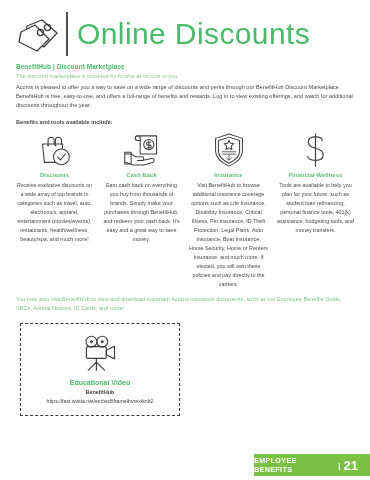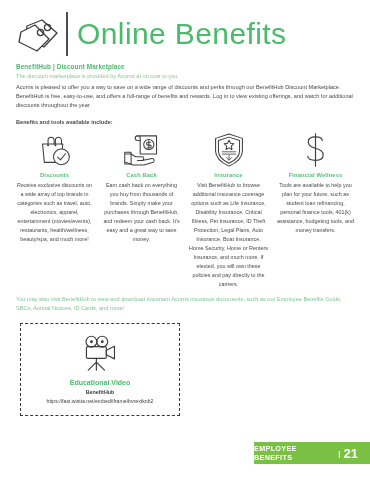--- a/index.html
+++ b/index.html
@@ -164,21 +164,21 @@
     text-align: center;
     line-height: 1.45;
     width: 115px;
     word-break: break-all;
   }
 
   
   .footer {
     position: absolute;
     left: 0;
-    bottom: 16px;
+    bottom: 4px;
     width: 370px;
     height: 22px;
     background: #ffffff;
     margin-top: 48px;
   }
   .footer-bar {
     position: absolute;
     right: 0;
     bottom: 0;
     width: 116px;
@@ -216,21 +216,21 @@
   <div class="header">
     <span class="tag-icon">
       <svg viewBox="0 0 46 40" width="46" height="40" fill="none" stroke="#3f3f3f" stroke-width="1.3" stroke-linejoin="round" stroke-linecap="round">
         <path d="M11 12 L26 6 L41 19 L28 33 L9 24 Z"></path>
         <circle cx="31.5" cy="13.5" r="3.1"></circle>
         <path d="M5 18 L19 11 L33 25 L21 37 L3 28 Z" fill="#ffffff"></path>
         <circle cx="24.5" cy="18.5" r="3.1"></circle>
       </svg>
     </span>
     <span class="header-divider"></span>
-    <span class="page-title">Online Benefits</span>
+    <span class="page-title">Online Discounts</span>
   </div>
 
   <div class="intro">
     <h2>BenefitHub | Discount Marketplace</h2>
     <p class="sub">The discount marketplace is provided by Acorns at no cost to you.</p>
     <p class="body">Acorns is pleased to offer you a way to save on a wide range of discounts and perks through our BenefitHub Discount Marketplace. BenefitHub is free, easy-to-use, and offers a full-range of benefits and rewards. Log in to view existing offerings, and watch for additional discounts throughout the year.</p>
   </div>
 
   <div class="avail-line">Benefits and tools available include:</div>
 

